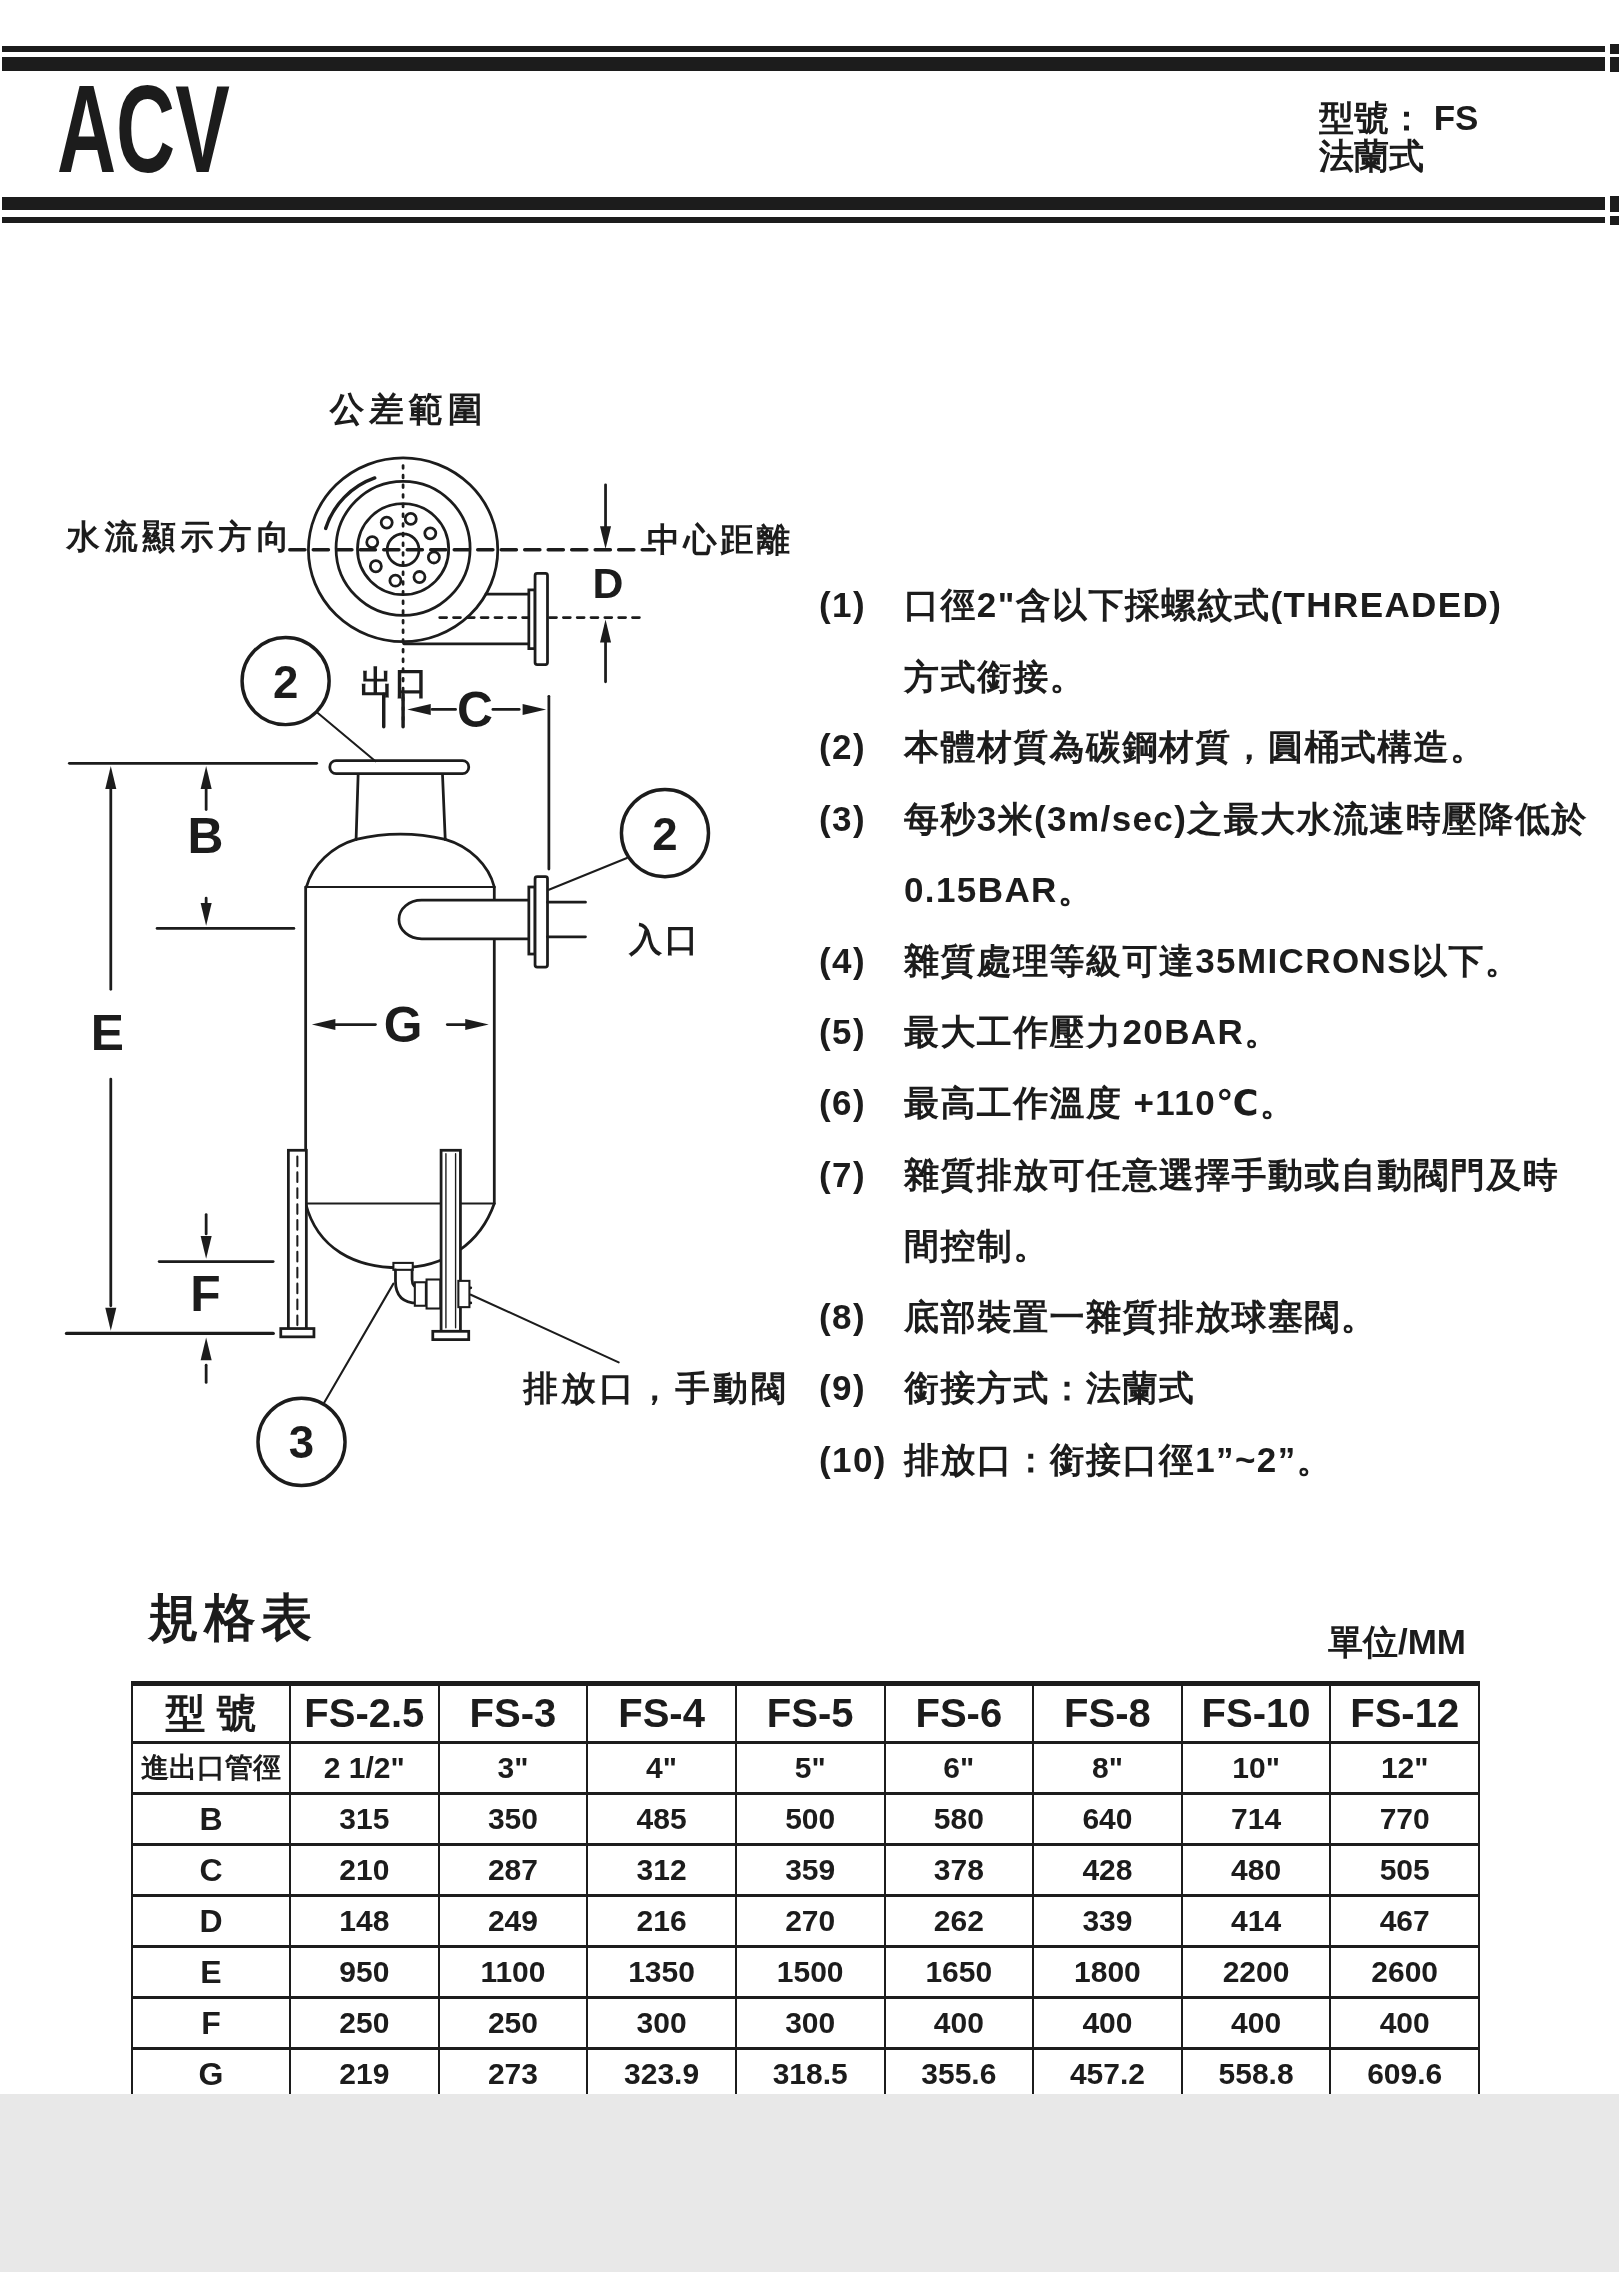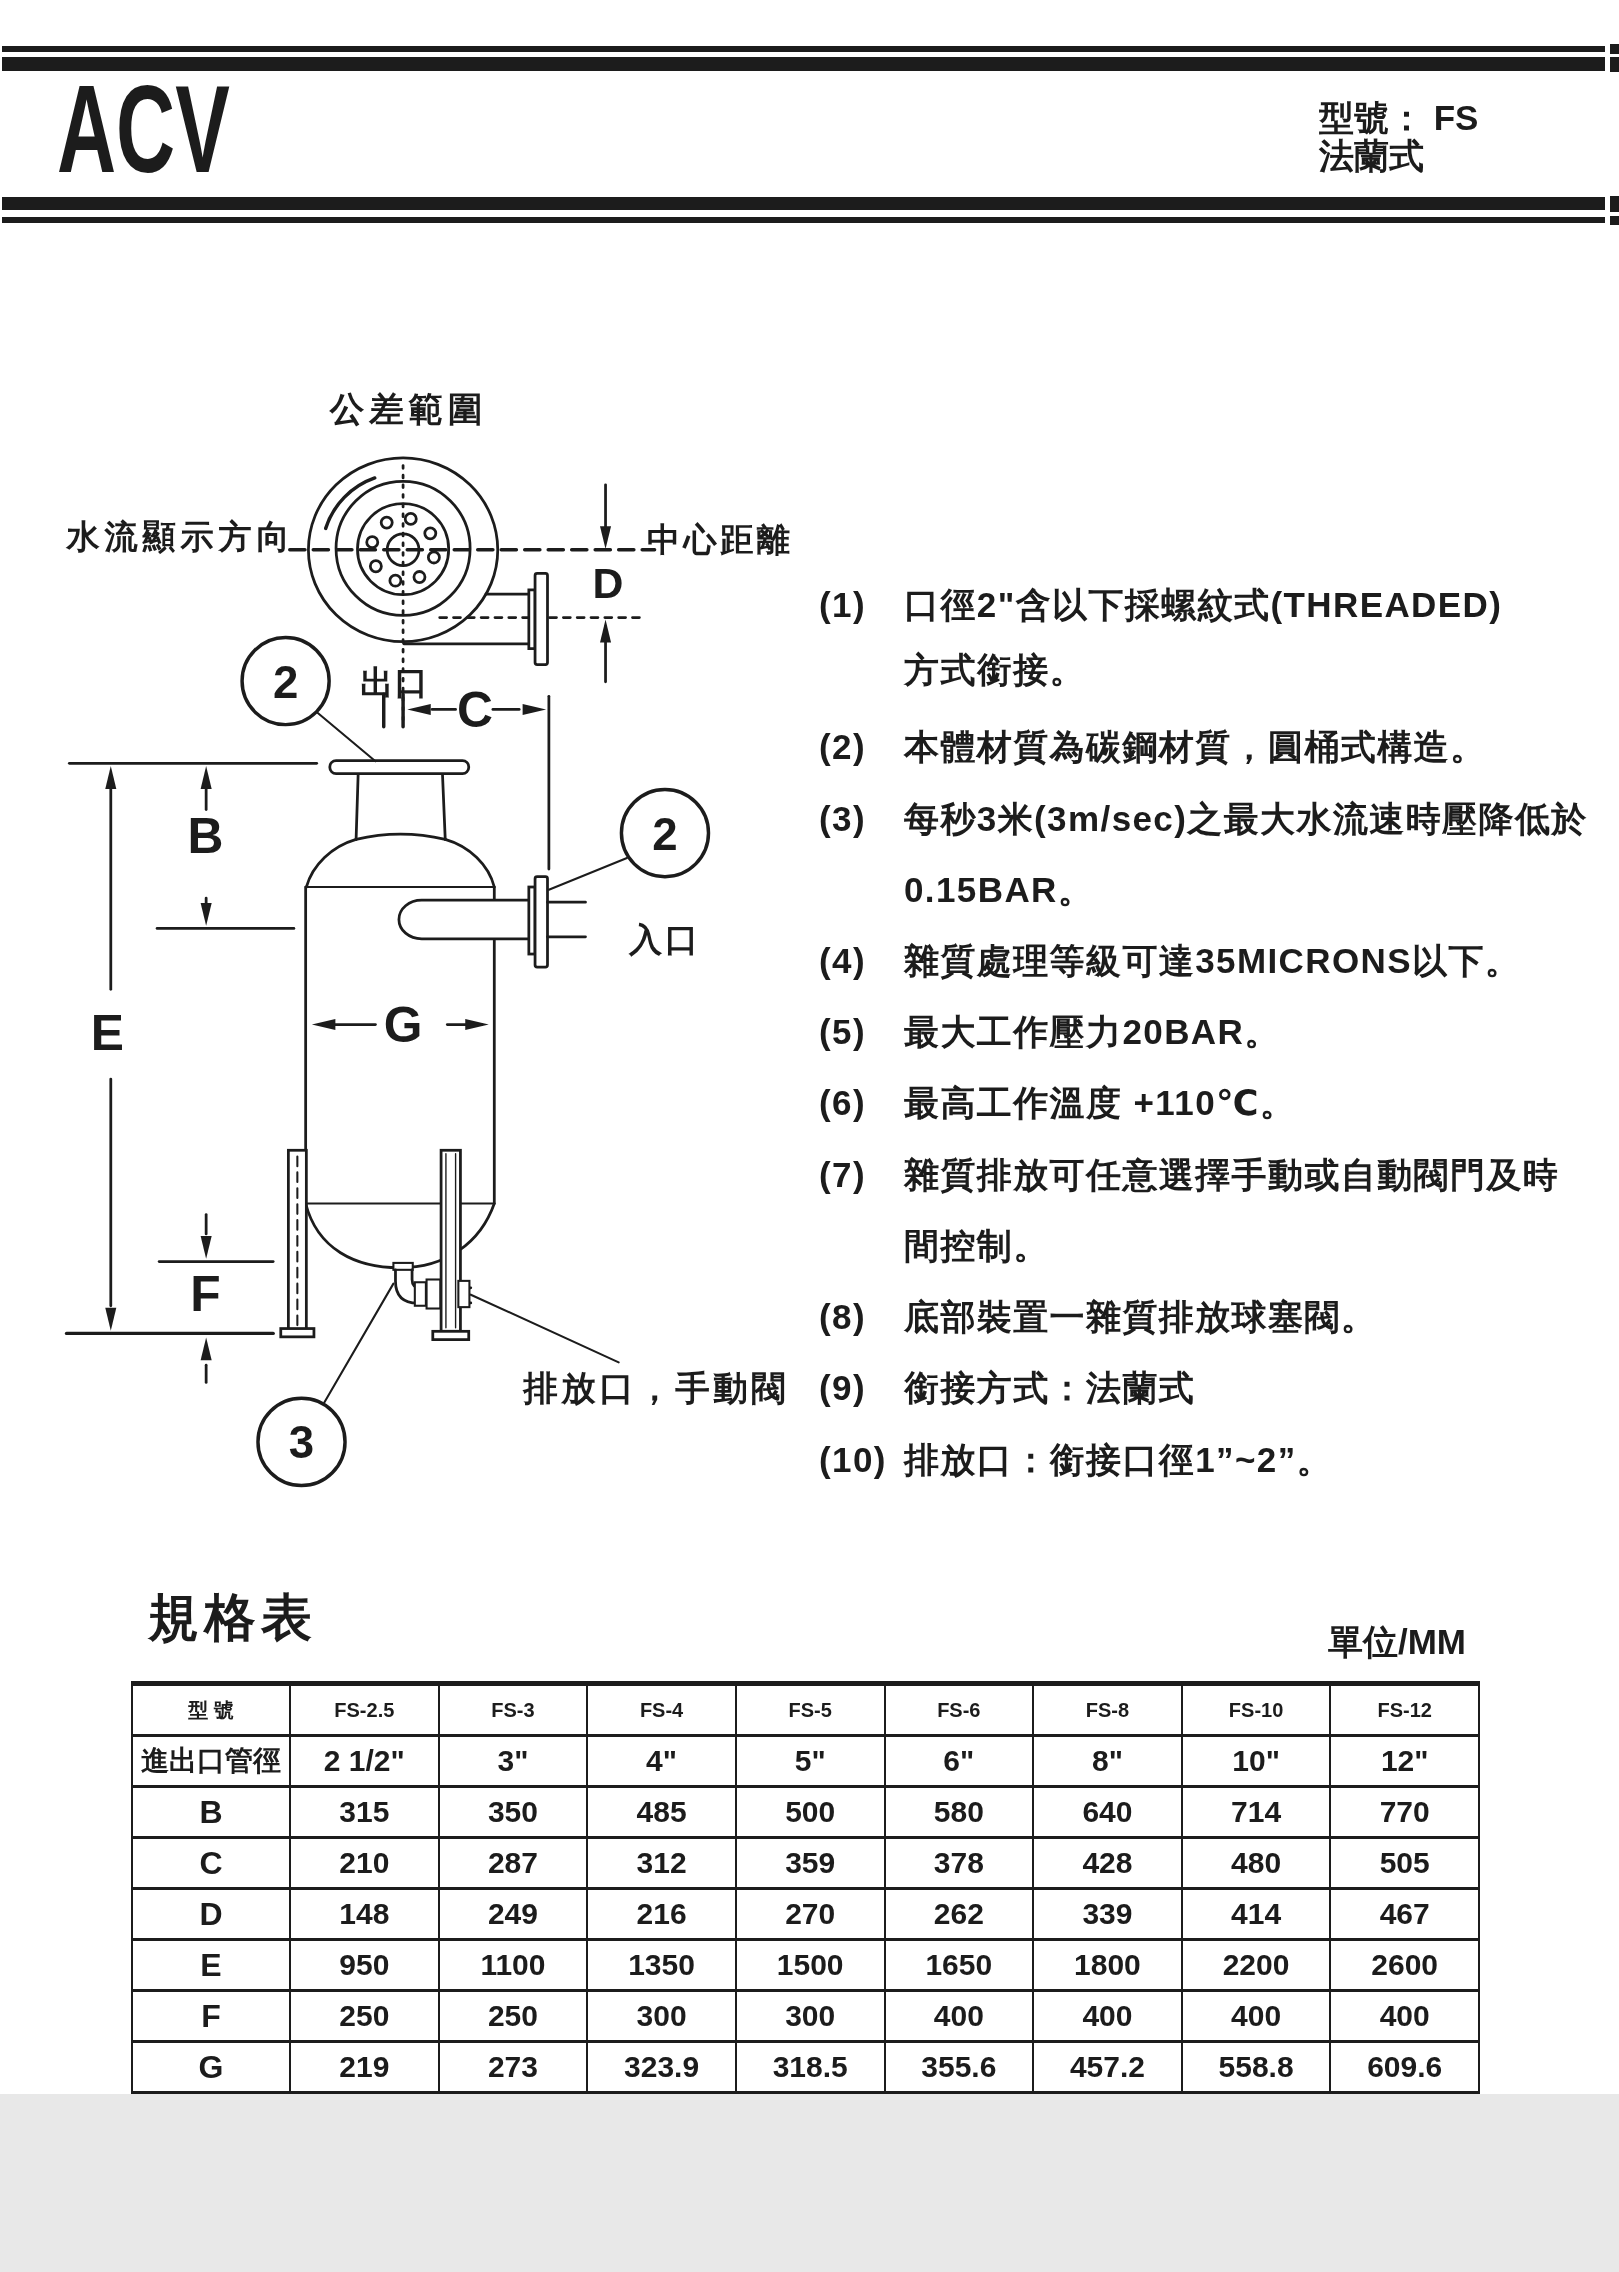--- a/index.html
+++ b/index.html
@@ -19,21 +19,21 @@
         font-size:35px;font-weight:bold;letter-spacing:1.4px;}
   .spec-line .num{position:absolute;left:0;top:0;}
   .spec-line .txt{display:inline-block;margin-left:85px;}
   .table-title{position:absolute;left:148px;top:1590px;font-size:51px;font-weight:bold;letter-spacing:5.5px;line-height:55px;}
   .unit-label{position:absolute;left:1293px;top:1623px;width:173px;text-align:right;
         font-size:35px;font-weight:bold;line-height:37px;white-space:nowrap;}
   table.spec{position:absolute;left:131px;top:1681px;width:1349px;border-collapse:collapse;table-layout:fixed;
         border:2.8px solid #1c1c1c;border-top:5.5px solid #1c1c1c;border-bottom:4.8px solid #1c1c1c;}
   table.spec td{border-left:2.1px solid #1c1c1c;border-top:3.5px solid #1c1c1c;height:48px;
         text-align:center;vertical-align:middle;font-weight:bold;font-size:30px;padding:0;}
-  table.spec tr:first-child td{border-top:none;font-size:20px;}
+  table.spec tr:first-child td{border-top:none;font-size:40px;}
   table.spec td:first-child{border-left:none;font-size:32px;}
   table.spec td.small-label{font-size:28px;}
   svg text{font-family:"Liberation Sans","DejaVu Sans",sans-serif;font-weight:bold;fill:#1c1c1c;}
 </style>
 </head>
 <body>
 
 <div class="page">
 
   <div class="rule" style="left:2.1px;top:46px;width:1603px;height:5.5px;"></div>
@@ -188,21 +188,21 @@
     <text x="478" y="607" font-size="50" letter-spacing="7" stroke="none">公差範圍</text>
     <text x="97" y="791" font-size="48" letter-spacing="7" stroke="none">水流顯示方向</text>
     <text x="937" y="796" font-size="48" letter-spacing="5" stroke="none">中心距離</text>
     <text x="522" y="1002" font-size="48" letter-spacing="2" stroke="none">出口</text>
     <text x="911" y="1374" font-size="48" letter-spacing="4" stroke="none">入口</text>
     <text x="758" y="2024" font-size="50" letter-spacing="5" stroke="none">排放口，手動閥</text>
   </svg>
 
   <div class="spec-items">
       <div class="spec-line" style="top: 0px;"><span class="num">(1)</span><span class="txt">口徑2"含以下採螺紋式(THREADED)</span></div>
-      <div class="spec-line" style="top: 65px;"><span class="txt">方式銜接。</span></div>
+      <div class="spec-line" style="top: 72px;"><span class="txt">方式銜接。</span></div>
       <div class="spec-line" style="top: 142px;"><span class="num">(2)</span><span class="txt">本體材質為碳鋼材質，圓桶式構造。</span></div>
       <div class="spec-line" style="top: 214px;"><span class="num">(3)</span><span class="txt">每秒3米(3m/sec)之最大水流速時壓降低於</span></div>
       <div class="spec-line" style="top: 285px;"><span class="txt">0.15BAR。</span></div>
       <div class="spec-line" style="top: 356px;"><span class="num">(4)</span><span class="txt">雜質處理等級可達35MICRONS以下。</span></div>
       <div class="spec-line" style="top: 427px;"><span class="num">(5)</span><span class="txt">最大工作壓力20BAR。</span></div>
       <div class="spec-line" style="top: 498px;"><span class="num">(6)</span><span class="txt">最高工作溫度 +110℃。</span></div>
       <div class="spec-line" style="top: 570px;"><span class="num">(7)</span><span class="txt">雜質排放可任意選擇手動或自動閥門及時</span></div>
       <div class="spec-line" style="top: 641px;"><span class="txt">間控制。</span></div>
       <div class="spec-line" style="top: 712px;"><span class="num">(8)</span><span class="txt">底部裝置一雜質排放球塞閥。</span></div>
       <div class="spec-line" style="top: 783px;"><span class="num">(9)</span><span class="txt">銜接方式：法蘭式</span></div>

